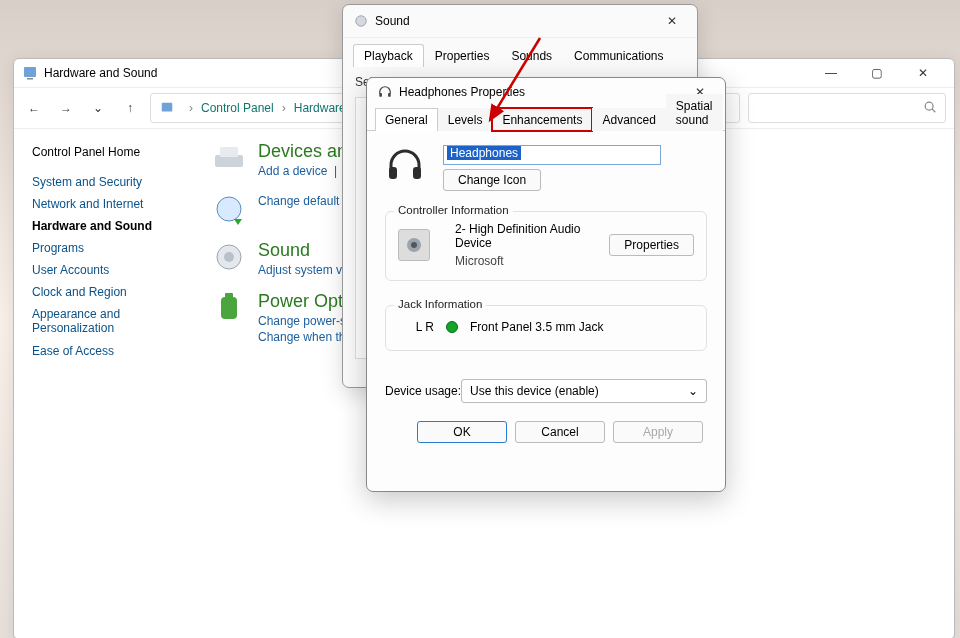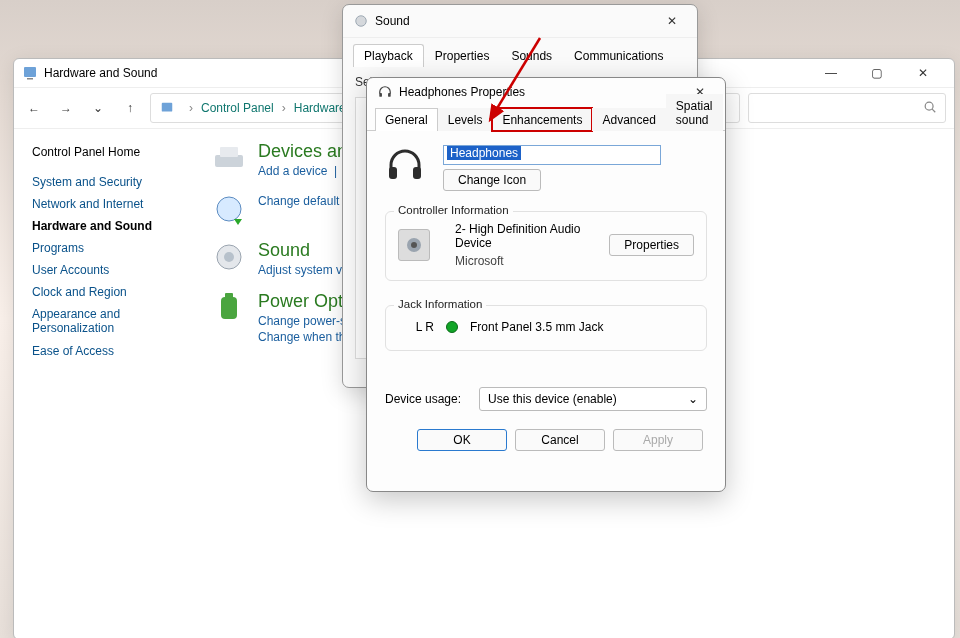--- a/index.html
+++ b/index.html
@@ -45,21 +45,21 @@
 .name-input .sel{background:#1d62c8;color:#fff;padding:0 3px}
 .btn{border:1px solid #bbb;background:#fafafa;padding:3px 14px;border-radius:3px;font-size:12px;cursor:pointer;min-width:60px;text-align:center}
 .btn.primary{border-color:#2a7acf}
 .btn.disabled{color:#aaa}
 .group{border:1px solid #e1e1e1;border-radius:6px;margin-top:24px;padding:10px 12px 12px 12px;position:relative}
 .group-title{position:absolute;top:-8px;left:8px;background:#fdfdfd;padding:0 4px;font-size:11.5px;color:#222}
 .ctrl-row{display:flex;gap:25px;align-items:center}
 .spk-icon{width:30px;height:30px;background:#ddd;border:1px solid #bbb;border-radius:3px;display:flex;align-items:center;justify-content:center}
 .jack-row{display:flex;gap:12px;align-items:center;padding:4px 6px}
 .dot{width:10px;height:10px;border-radius:50%;background:#12a528;border:1px solid #0a6b19}
-.device-usage{display:flex;align-items:center;gap:18px;margin-top:36px}
+.device-usage{display:flex;align-items:center;margin-top:28px}
 .select{flex:1;border:1px solid #bbb;background:#fff;height:22px;border-radius:3px;display:flex;align-items:center;justify-content:space-between;padding:0 8px;font-size:12px}
 .dlg-btns{display:flex;gap:8px;justify-content:flex-end;margin-top:18px;padding:0 4px}
 .arrow-annot{position:absolute;left:470px;top:34px;pointer-events:none}
 .ico-small{width:16px;height:16px;display:inline-flex;align-items:center;justify-content:center;margin-right:6px}
 </style>
 </head>
 <body>
 
 <div class="cp-window">
   <div class="cp-titlebar">

